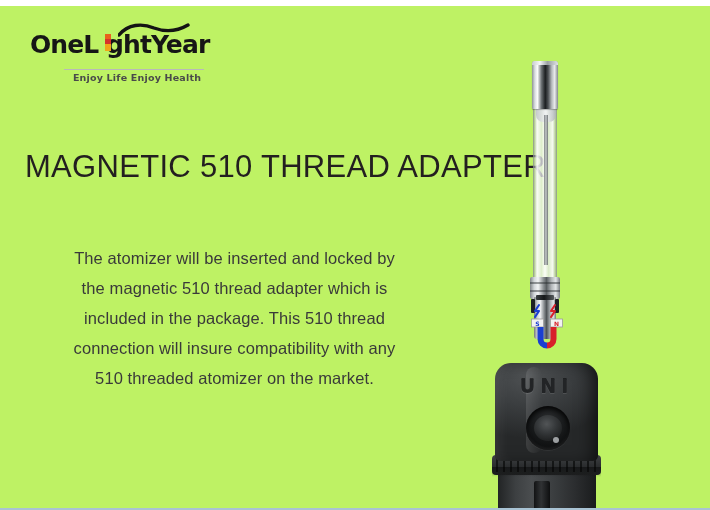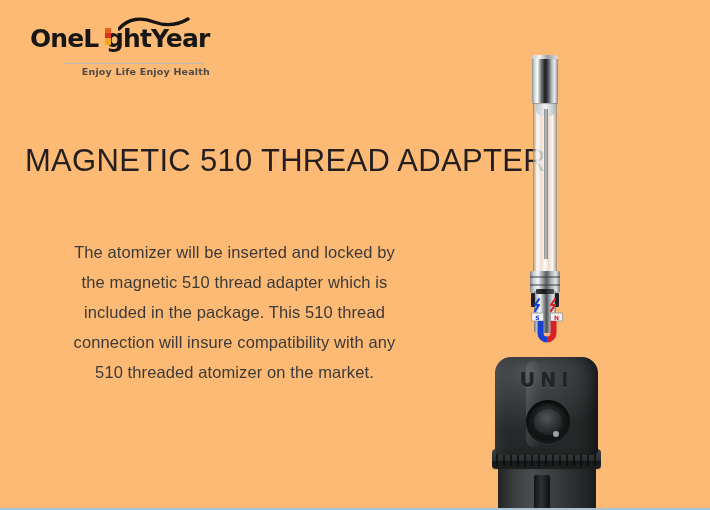--- a/index.html
+++ b/index.html
@@ -7,22 +7,23 @@
   body {
     width:710px; height:510px;
     font-family:"Liberation Sans", sans-serif;
     overflow:hidden;
     position:relative;
   }
 
   
   .page {
     position:absolute; inset:0;
-    background:#fdba74;
+    background:#bef264;
     overflow:hidden;
+    margin-top:6px;
   }
 
   
   .logo-block {
     position:absolute; left:30px; top:18px;
     width:175px; height:48px;
   }
   .logo-swoosh {
     position:absolute; left:88px; top:-2px;
     width:72px; height:16px;
@@ -53,21 +54,21 @@
   .ib2 { height:5px;  background:#D8322A; }
   .ib3 { height:7px;  background:#EFA718; }
   .logo-rule {
     position:absolute; left:34px; top:45px;
     width:140px; height:1px;
     background:#b9b9b9;
   }
   .logo-tagline {
     position:absolute; left:34px; top:48px;
     width:146px;
-    text-align:right;
+    text-align:center;
     font-family:"DejaVu Sans", sans-serif;
     font-size:9.5px;
     font-weight:bold;
     color:#4a4a4a;
     white-space:nowrap;
     letter-spacing:0.2px;
   }
 
   
   .headline {

